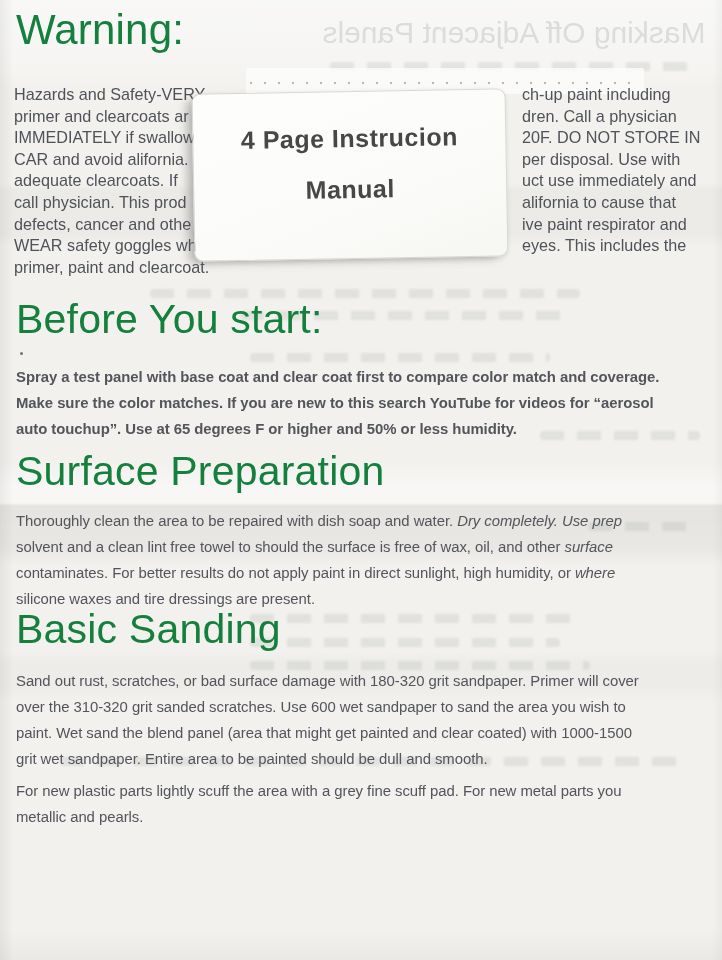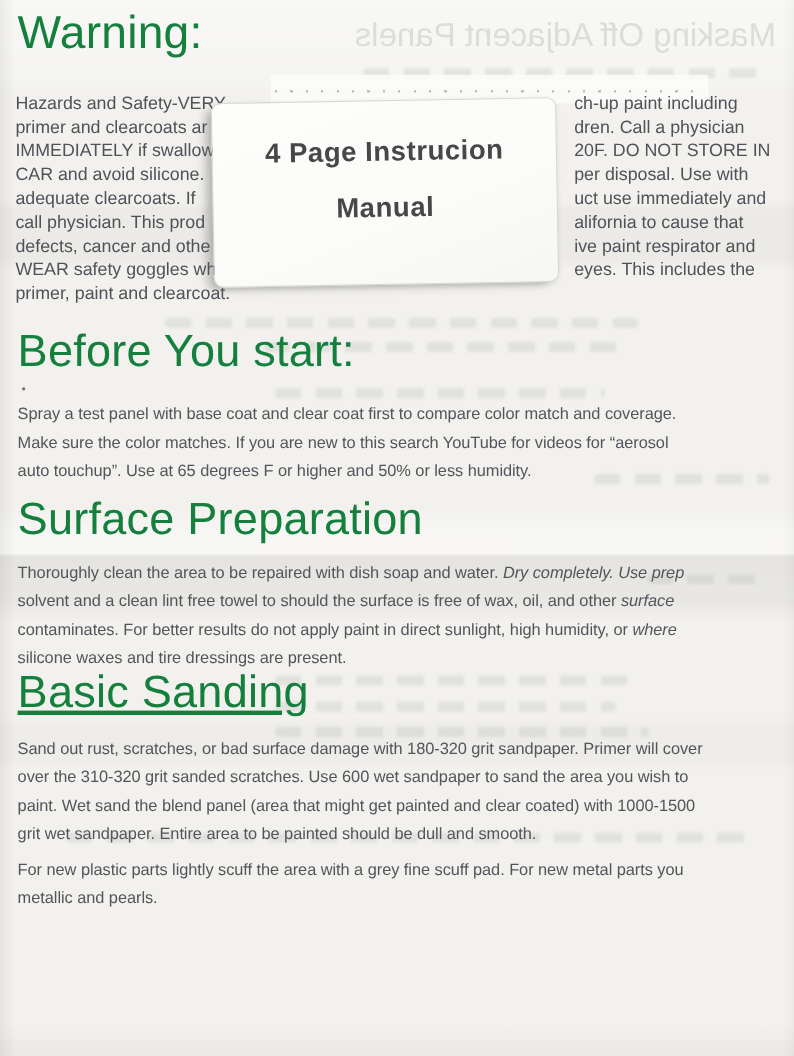--- a/index.html
+++ b/index.html
@@ -34,36 +34,36 @@
     filter:blur(1.3px);
   }
   
   .h{
     position:absolute;left:16px;color:#15803d;font-weight:400;
     font-size:41px;line-height:1.05;letter-spacing:0.2px;white-space:nowrap;
   }
   .h-warning{top:8px;font-size:42px;}
   .h-before{top:298px;}
   .h-surface{top:450px;}
-  .h-sanding{top:608px;text-decoration:underline;}
+  .h-sanding{top:608px;}
   .stray-dot{position:absolute;top:352px;left:20px;width:3px;height:3px;border-radius:50%;background:#71726f;}
   
   .warning-para{
     position:absolute;top:84px;left:14px;width:694px;
     font-size:16.2px;line-height:21.6px;color:#4f5258;
   }
   .warning-para .tline{position:relative;white-space:nowrap;}
   .warning-para .wr{position:absolute;left:508px;top:0;}
   
   .para{
     position:absolute;left:16px;width:700px;
     font-size:14.9px;line-height:26px;color:#53555b;letter-spacing:-0.05px;
   }
   .para .tline{white-space:nowrap;}
-  .p-before{top:364px;}
+  .p-before{top:364px;font-weight:bold;}
   .p-surface{top:508px;}
   .p-sanding{top:668px;}
   .p-scuff{top:778px;}
   .it{font-style:italic;}
   
   .backing{
     position:absolute;top:68px;left:246px;width:398px;height:26px;
     background:rgba(252,252,250,0.85);border-radius:2px;
   }
   .perf{
@@ -105,21 +105,21 @@
   <div class="h h-warning">Warning:</div>
 
   <div class="backing">
     <div class="perf"></div>
   </div>
 
   <div class="warning-para">
       <div class="tline"><span class="wl">Hazards and Safety-VERY</span><span class="wr">ch-up paint including</span></div>
       <div class="tline"><span class="wl">primer and clearcoats ar</span><span class="wr">dren. Call a physician</span></div>
       <div class="tline"><span class="wl">IMMEDIATELY if swallow</span><span class="wr">20F. DO NOT STORE IN</span></div>
-      <div class="tline"><span class="wl">CAR and avoid silicone.</span><span class="wr">per disposal. Use with</span></div>
+      <div class="tline"><span class="wl">CAR and avoid alifornia.</span><span class="wr">per disposal. Use with</span></div>
       <div class="tline"><span class="wl">adequate clearcoats. If</span><span class="wr">uct use immediately and</span></div>
       <div class="tline"><span class="wl">call physician. This prod</span><span class="wr">alifornia to cause that</span></div>
       <div class="tline"><span class="wl">defects, cancer and othe</span><span class="wr">ive paint respirator and</span></div>
       <div class="tline"><span class="wl">WEAR safety goggles wh</span><span class="wr">eyes. This includes the</span></div>
       <div class="tline">primer, paint and clearcoat.</div>
     </div>
 
   <div class="sticker">
     <div class="sticker-line l1">4 Page Instrucion</div>
     <div class="sticker-line l2">Manual</div>

